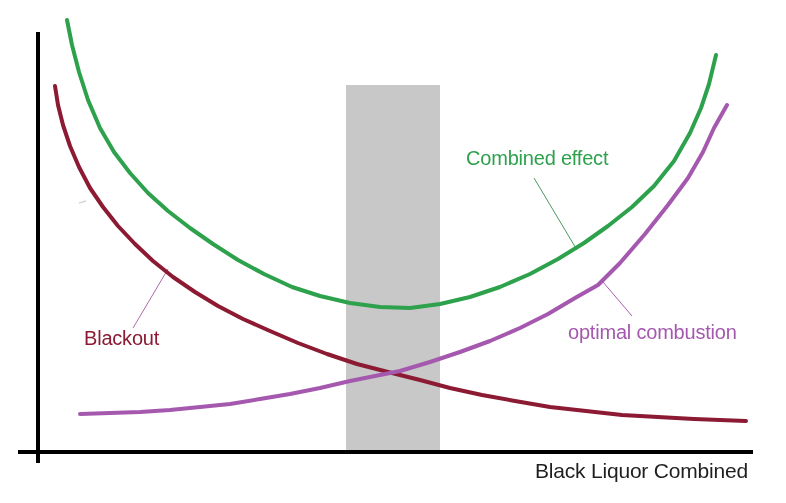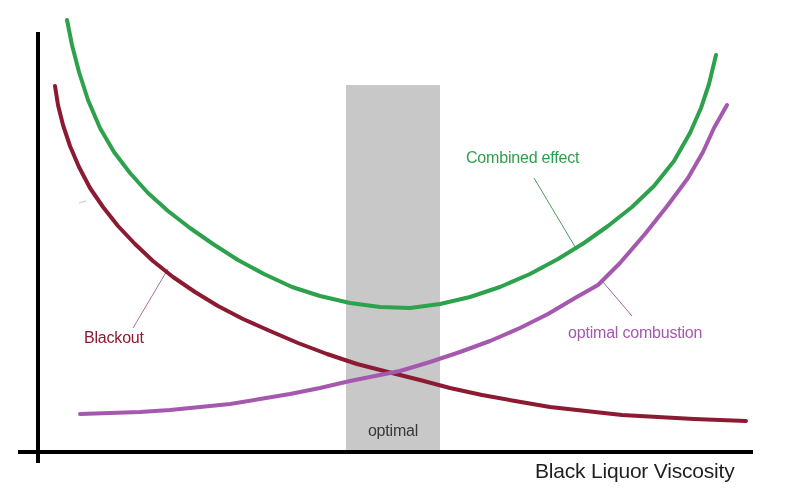--- a/index.html
+++ b/index.html
@@ -7,21 +7,21 @@
     position: relative;
     width: 786px;
     height: 503px;
     background: #ffffff;
     overflow: hidden;
     font-family: "Liberation Sans", sans-serif;
   }
   .stage svg { position: absolute; left: 0; top: 0; }
   .lbl {
     position: absolute;
-    font-size: 16px;
+    font-size: 20px;
     white-space: nowrap;
     line-height: 24px;
     letter-spacing: -0.2px;
   }
   .lbl-two-line { line-height: 29px; }
   .lbl-optimal {
     left: 346px;
     top: 419px;
     width: 94px;
     text-align: center;
@@ -57,17 +57,16 @@
   </svg>
 
   <div class="lbl lbl-combined" style="color: rgb(45, 161, 76);">Combined effect</div>
 
   <div class="lbl lbl-carryover" style="color: rgb(139, 26, 50);">Blackout</div>
 
   <div class="lbl lbl-blackout lbl-two-line" style="color: rgb(164, 88, 174);">
     <div>optimal combustion</div>
   </div>
 
-  <div class="lbl lbl-optimal" style="color: rgb(56, 56, 56);">optimal</div>
 
-  <div class="lbl lbl-xaxis" style="color: rgb(31, 31, 31);">Black Liquor Viscosity</div>
+  <div class="lbl lbl-xaxis" style="color: rgb(31, 31, 31);">Black Liquor Combined</div>
 
 </div>
 
 </body></html>

